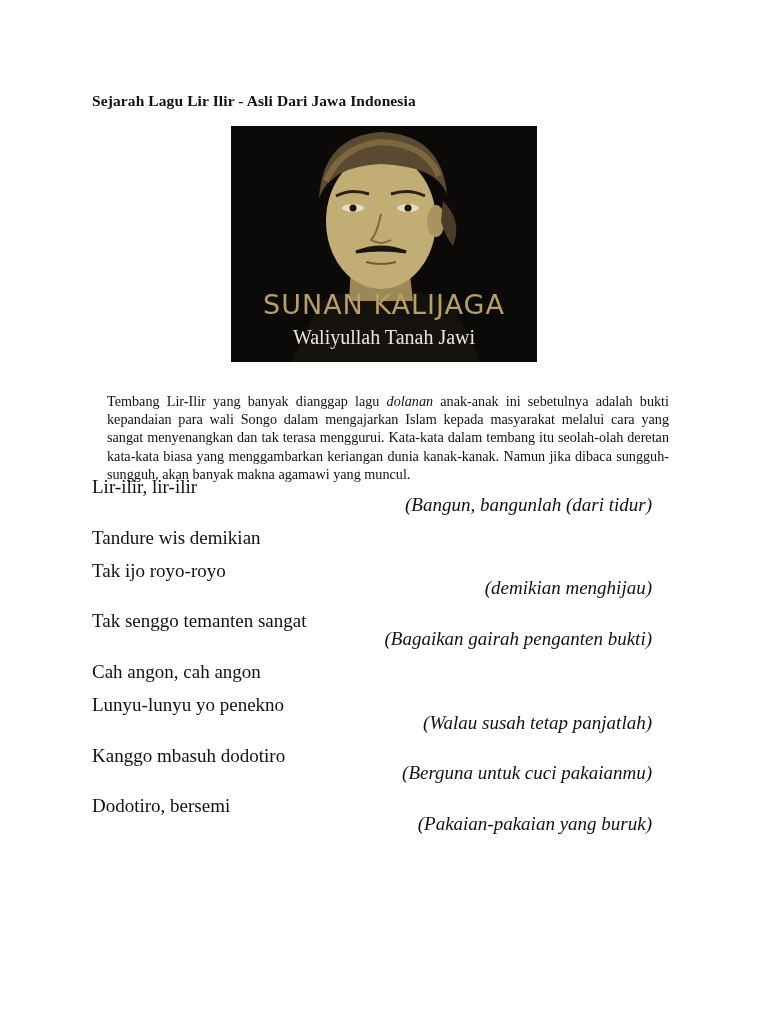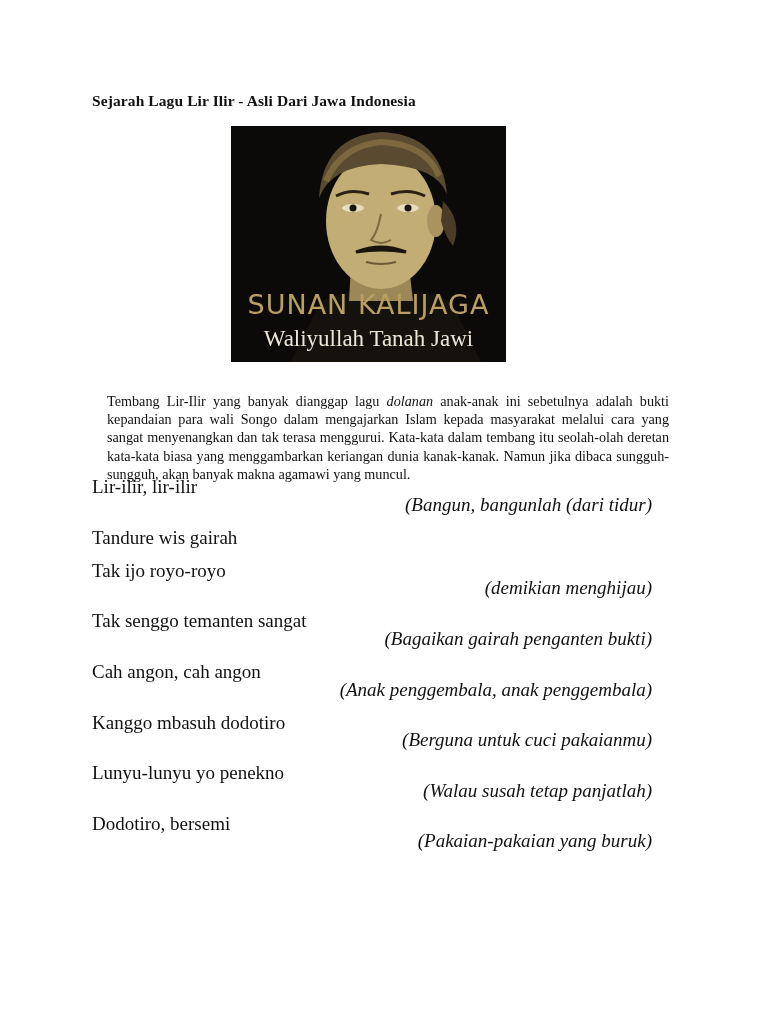--- a/index.html
+++ b/index.html
@@ -7,32 +7,32 @@
       width: 768px; height: 1024px; position: relative; overflow: hidden;
       font-family: "Liberation Serif", "DejaVu Serif", serif;
       color: #111111;
     }
     .page { position: absolute; left: 0; top: 4px; width: 768px; height: 1024px; }
     .title {
       position: absolute; left: 92px; top: 88px;
       font-size: 15.5px; font-weight: bold; letter-spacing: 0.1px;
     }
     .portrait {
-      position: absolute; left: 231px; top: 122px; width: 275px; height: 236px;
+      position: absolute; left: 231px; top: 122px; width: 306px; height: 236px;
       background: #0c0a08; overflow: hidden;
     }
     .portrait svg { position: absolute; left: 0; top: 0; }
     .portrait .cap1 {
       position: absolute; left: 0; width: 100%; top: 163px; text-align: center;
       font-family: "DejaVu Sans", sans-serif; font-size: 27px; letter-spacing: 1px;
       color: #b9a062;
     }
     .portrait .cap2 {
       position: absolute; left: 0; width: 100%; top: 200px; text-align: center;
-      font-family: "Liberation Serif", serif; font-size: 23px;
+      font-family: "Liberation Serif", serif; font-size: 20px;
       color: #ece6d6;
     }
     .intro {
       position: absolute; left: 92px; top: 373px; width: 592px;
       font-size: 14.2px; line-height: 18.2px; text-align: justify;
     }
     .intro p { margin: 15px; }
     .verses { position: absolute; left: 92px; top: 474px; width: 560px; font-size: 19px; line-height: 17.5px; }
     .verse { margin: 0 0 15.5px 0; }
     .verse.gap { margin-top: 16px; }
@@ -83,41 +83,40 @@
   <div class="intro">
     <p><span>Tembang Lir-Ilir yang banyak dianggap lagu </span><em>dolanan</em><span> anak-anak ini sebetulnya adalah bukti kepandaian para wali Songo dalam mengajarkan Islam kepada masyarakat melalui cara yang sangat menyenangkan dan tak terasa menggurui. Kata-kata dalam tembang itu seolah-olah deretan kata-kata biasa yang menggambarkan keriangan dunia kanak-kanak. Namun jika dibaca sungguh-sungguh, akan banyak makna agamawi yang muncul.</span></p>
   </div>
 
   <div class="verses">
     <div class="verse">
       <span class="jv">Lir-ilir, lir-ilir</span>
       <span class="id">(Bangun, bangunlah (dari tidur)</span>
     </div>
     <div class="verse">
-      <span class="jv">Tandure wis gairah</span>
+      <span class="jv">Tandure wis demikian</span>
     </div>
     <div class="verse">
       <span class="jv">Tak ijo royo-royo</span>
       <span class="id">(demikian menghijau)</span>
     </div>
     <div class="verse">
       <span class="jv">Tak senggo temanten sangat</span>
       <span class="id">(Bagaikan gairah penganten bukti)</span>
     </div>
     <div class="verse gap">
       <span class="jv">Cah angon, cah angon</span>
-      <span class="id">(Anak penggembala, anak penggembala)</span>
+    </div>
+    <div class="verse">
+      <span class="jv">Lunyu-lunyu yo penekno</span>
+      <span class="id">(Walau susah tetap panjatlah)</span>
     </div>
     <div class="verse">
       <span class="jv">Kanggo mbasuh dodotiro</span>
       <span class="id">(Berguna untuk cuci pakaianmu)</span>
-    </div>
-    <div class="verse">
-      <span class="jv">Lunyu-lunyu yo penekno</span>
-      <span class="id">(Walau susah tetap panjatlah)</span>
     </div>
     <div class="verse">
       <span class="jv">Dodotiro, bersemi</span>
       <span class="id">(Pakaian-pakaian yang buruk)</span>
     </div>
   </div>
 
 </div>
 
 </body></html>

